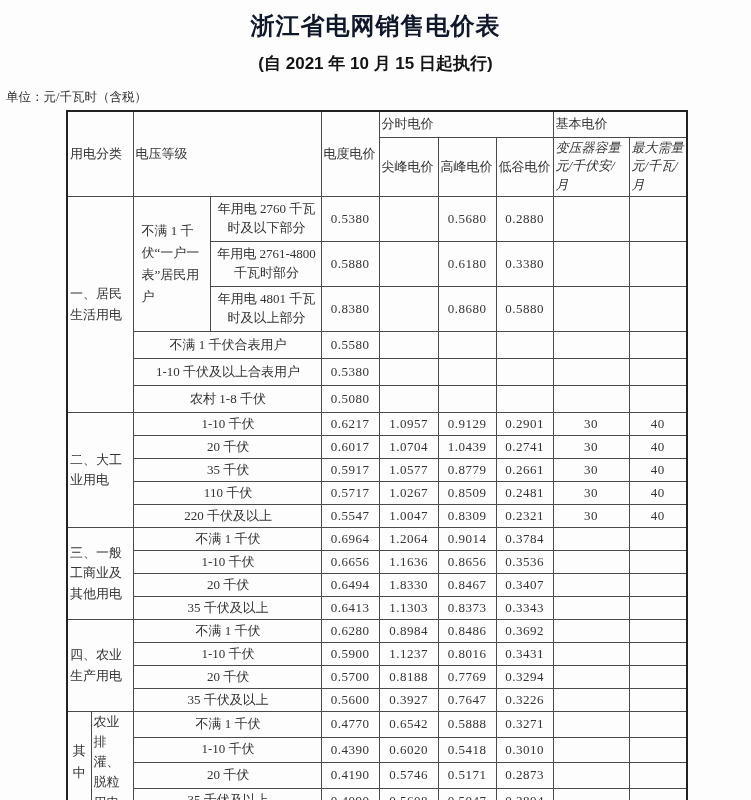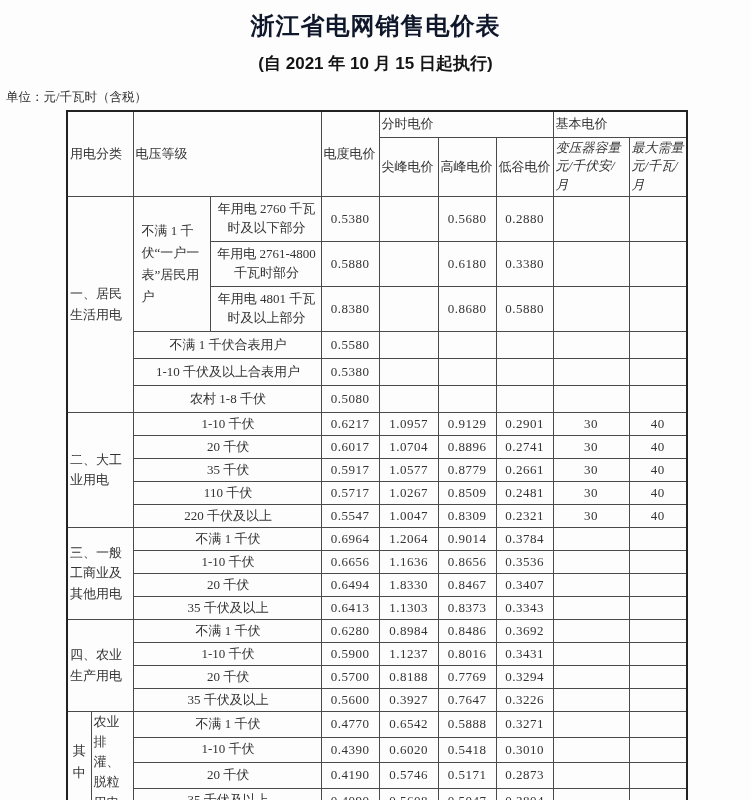--- a/index.html
+++ b/index.html
@@ -181,21 +181,21 @@
       <td class="num">1.0957</td>
       <td class="num">0.9129</td>
       <td class="num">0.2901</td>
       <td class="num">30</td>
       <td class="num">40</td>
     </tr>
     <tr class="r-std">
       <td class="vol" colspan="2">20 千伏</td>
       <td class="num">0.6017</td>
       <td class="num">1.0704</td>
-      <td class="num">0.8896</td>
+      <td class="num">1.0439</td>
       <td class="num">0.2741</td>
       <td class="num">30</td>
       <td class="num">40</td>
     </tr>
     <tr class="r-std">
       <td class="vol" colspan="2">35 千伏</td>
       <td class="num">0.5917</td>
       <td class="num">1.0577</td>
       <td class="num">0.8779</td>
       <td class="num">0.2661</td>

